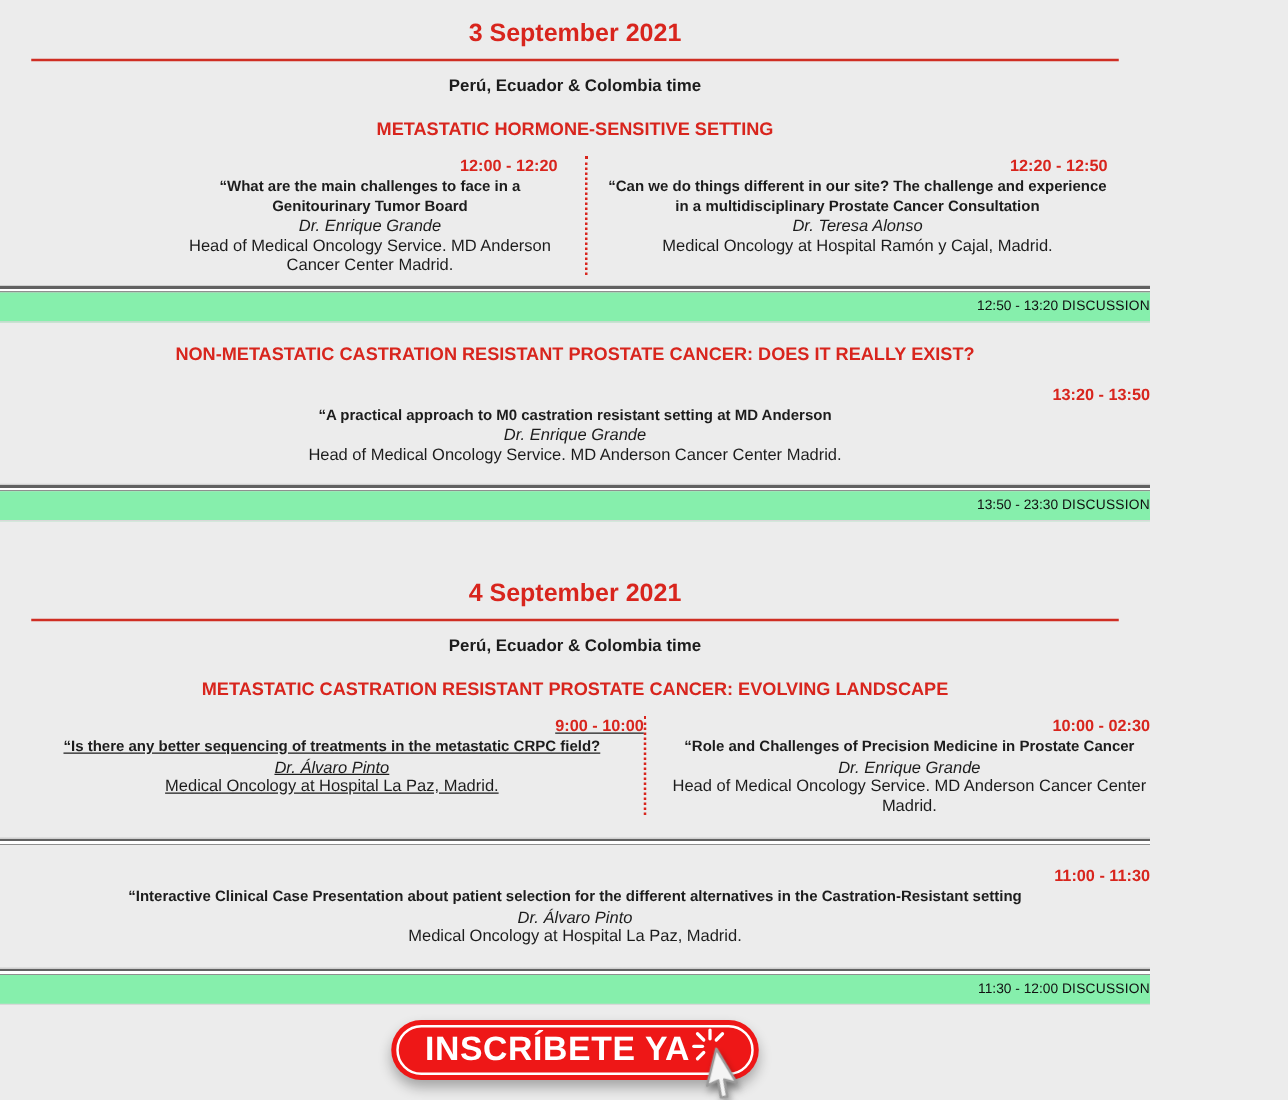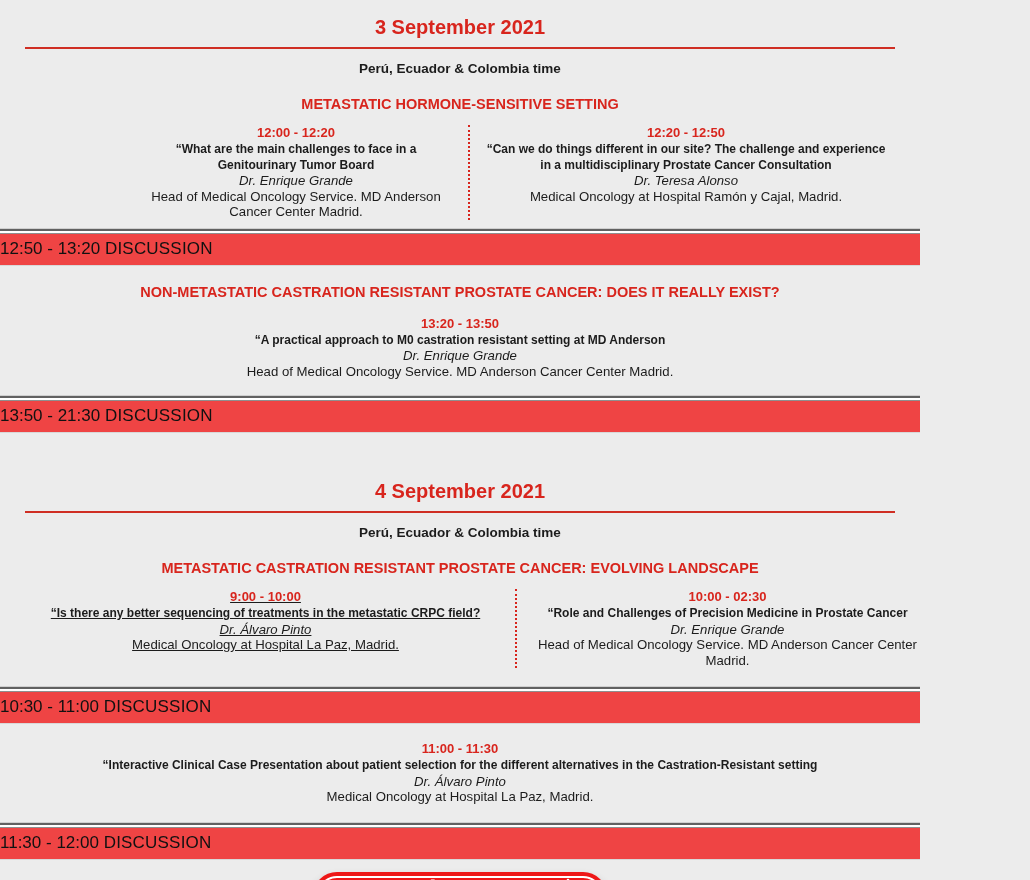--- a/index.html
+++ b/index.html
@@ -30,20 +30,21 @@
   .sec-heading {
     margin-top:20px;
     text-align:center;
     font-size:14.5px; font-weight:bold;
     color:#d8251d;
   }
   .time {
     font-size:13px; font-weight:bold;
     color:#d8251d;
     margin-bottom:2px;
+    text-align:right;
   }
   .stitle { font-size:12px; font-weight:bold; line-height:15.5px; }
   .speaker { font-size:13.2px; font-style:italic; line-height:15.5px; }
   .affil { font-size:13.2px; line-height:15.5px; }
   .cols { display:flex; margin-top:13px; text-align:center; }
   .cols .col-left { border-right:2px dotted #d8251d; }
   .day1-cols .col-left { width:470px; }
   .day1-cols .col-right { flex:1; }
   .day1-cols .col-left .inner { max-width:300px; margin:0 22px 0 auto; }
   .day1-cols .col-right .inner { max-width:400px; margin:0 auto 0 16px; }
@@ -54,25 +55,25 @@
   .single { text-align:center; }
   .band-rule {
     height:6px;
     background:linear-gradient(to bottom,
       #cfcfcf 0px, #cfcfcf 1px,
       #616161 1px, #616161 3px,
       #ffffff 3px, #ffffff 5px,
       #8f8f8f 5px, #8f8f8f 6px);
   }
   .band-body {
-    background:#ef4444;
+    background:#86efac;
     border-bottom:1px solid #d8d8d8;
-    text-align:left;
+    text-align:right;
     padding:5px 0 6px 0;
-    font-size:17px;
+    font-size:11px;
     color:#111;
   }
   .band-label { letter-spacing:0.2px; }
   .cta-wrap { margin-top:12px; display:flex; justify-content:center; }
   .cta {
     position:relative;
     width:294px; height:48px;
     border:none;
     border-radius:24px;
     background:#ee1717;
@@ -146,21 +147,21 @@
     <div class="single" style="margin-top:16px">
       <div class="time">13:20 - 13:50</div>
       <div class="stitle">“A practical approach to M0 castration resistant setting at MD Anderson</div>
       <div class="speaker">Dr. Enrique Grande</div>
       <div class="affil">Head of Medical Oncology Service. MD Anderson Cancer Center Madrid.</div>
     </div>
 
     <div style="margin-top:16px">
       <div class="band-rule"></div>
       <div class="band-body">
-        <span class="band-time">13:50 - 21:30</span>
+        <span class="band-time">13:50 - 23:30</span>
         <span class="band-label">DISCUSSION</span>
       </div>
     </div>
   </section>
 
   <section style="margin-top:31px">
     <h1 class="day-title">4 September 2021</h1>
     <div class="red-rule"></div>
     <p class="tz">Perú, Ecuador &amp; Colombia time</p>
 
@@ -180,24 +181,20 @@
           <div class="time">10:00 - 02:30</div>
           <div class="stitle">“Role and Challenges of Precision Medicine in Prostate Cancer</div>
           <div class="speaker">Dr. Enrique Grande</div>
           <div class="affil">Head of Medical Oncology Service. MD Anderson Cancer Center Madrid.</div>
         </div>
       </div>
     </div>
 
     <div style="margin-top:18px">
       <div class="band-rule"></div>
-      <div class="band-body">
-        <span class="band-time">10:30 - 11:00</span>
-        <span class="band-label">DISCUSSION</span>
-      </div>
     </div>
 
     <div class="single" style="margin-top:17px">
       <div class="time">11:00 - 11:30</div>
       <div class="stitle">“Interactive Clinical Case Presentation about patient selection for the different alternatives in the Castration-Resistant setting</div>
       <div class="speaker">Dr. Álvaro Pinto</div>
       <div class="affil">Medical Oncology at Hospital La Paz, Madrid.</div>
     </div>
 
     <div style="margin-top:17px">

